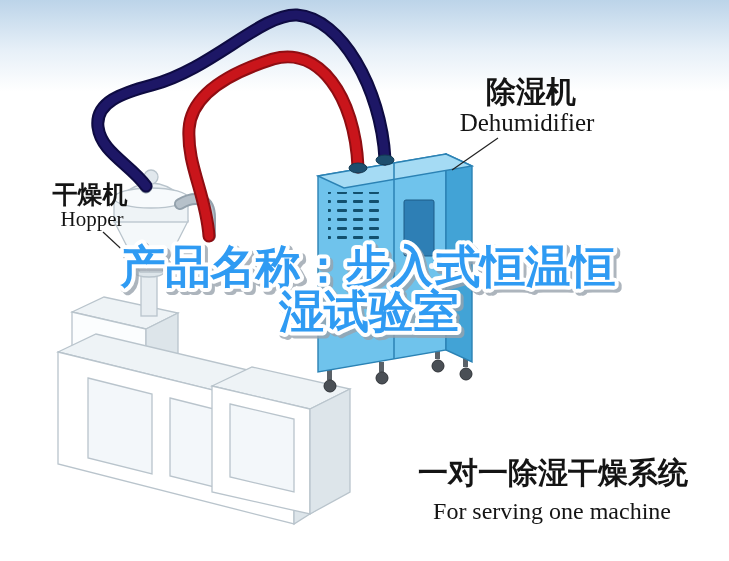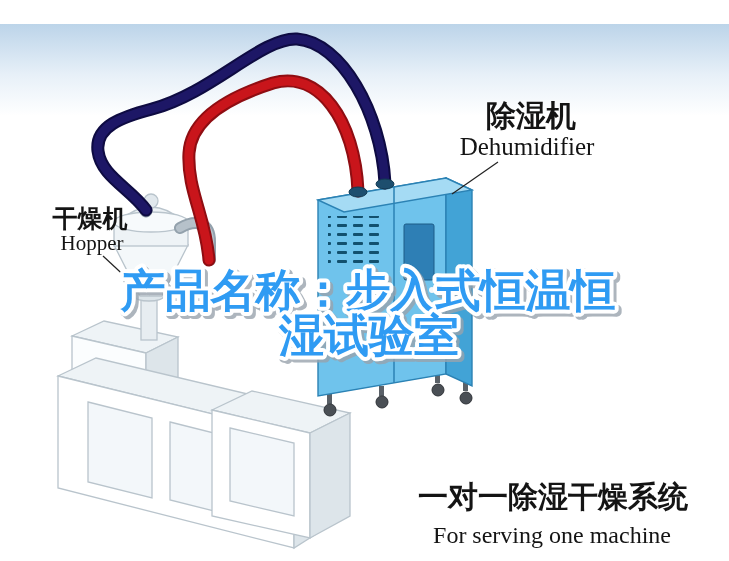--- a/index.html
+++ b/index.html
@@ -1,21 +1,21 @@
 <!DOCTYPE html>
 <html><head>
 <meta charset="utf-8">
 <style>
   html, body { margin: 0; padding: 0; }
   body {
     width: 729px; height: 561px; overflow: hidden;
     background: #ffffff;
     font-family: "Liberation Sans", sans-serif;
   }
-  #stage { position: relative; width: 729px; height: 461px; margin-top: 24px; }
+  #stage { position: relative; width: 729px; height: 461px; }
   svg { display: block; }
   .cn      { font-family: "Liberation Sans", sans-serif; font-weight: bold; }
   .en      { font-family: "Liberation Serif", serif; }
   .title-main {
     font-family: "Liberation Sans", sans-serif; font-weight: bold;
     stroke: #ffffff; stroke-width: 8px; paint-order: stroke; stroke-linejoin: round;
   }
   .title-shadow {
     font-family: "Liberation Sans", sans-serif; font-weight: bold;
     fill: #99a3ad; stroke: #99a3ad; stroke-width: 8px;

